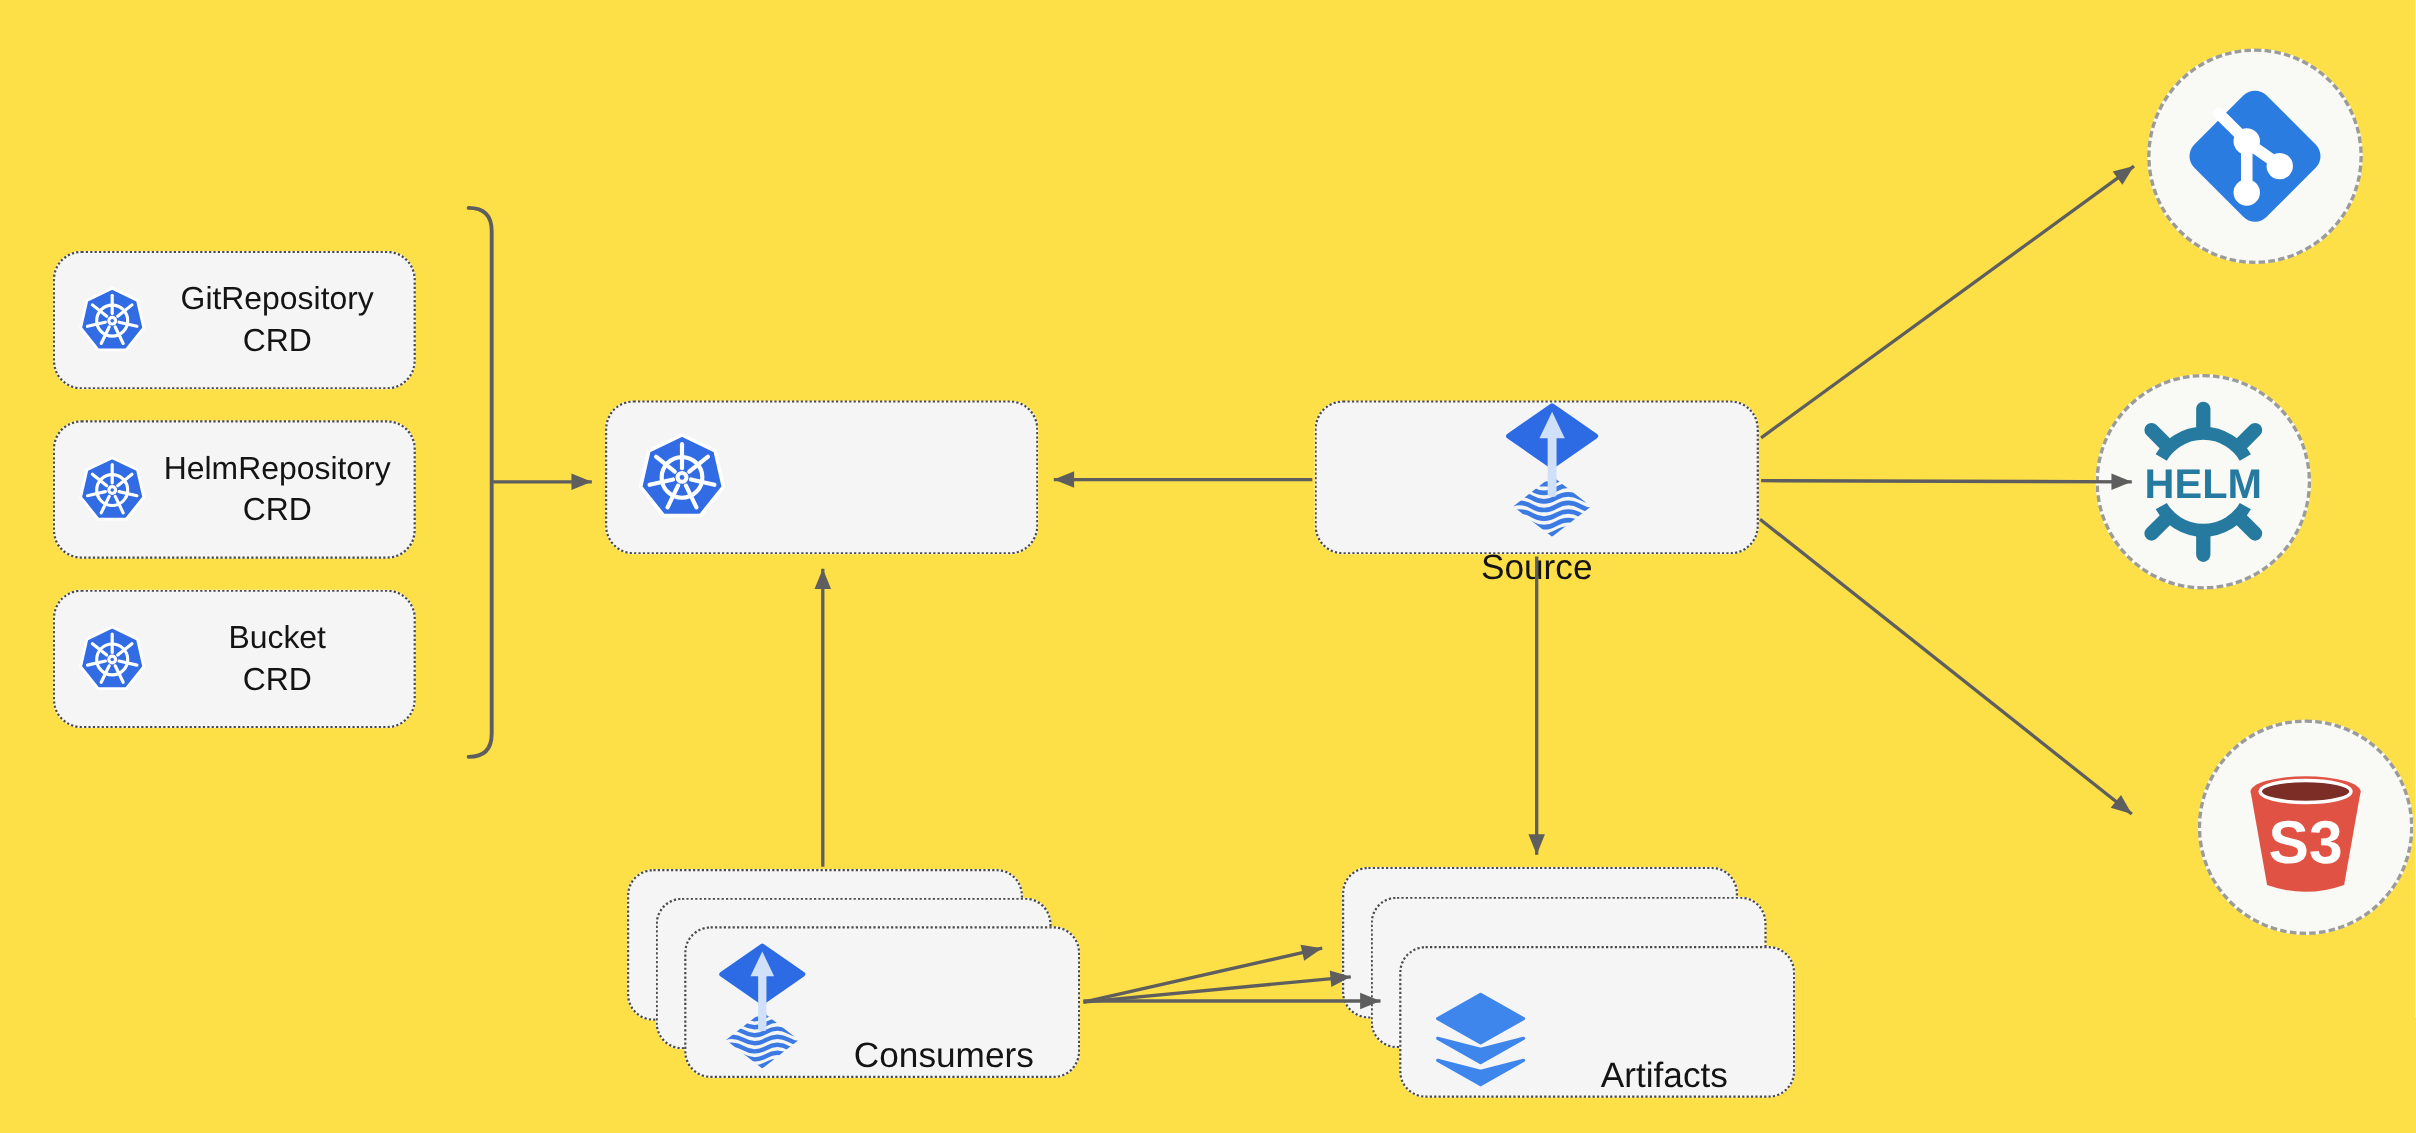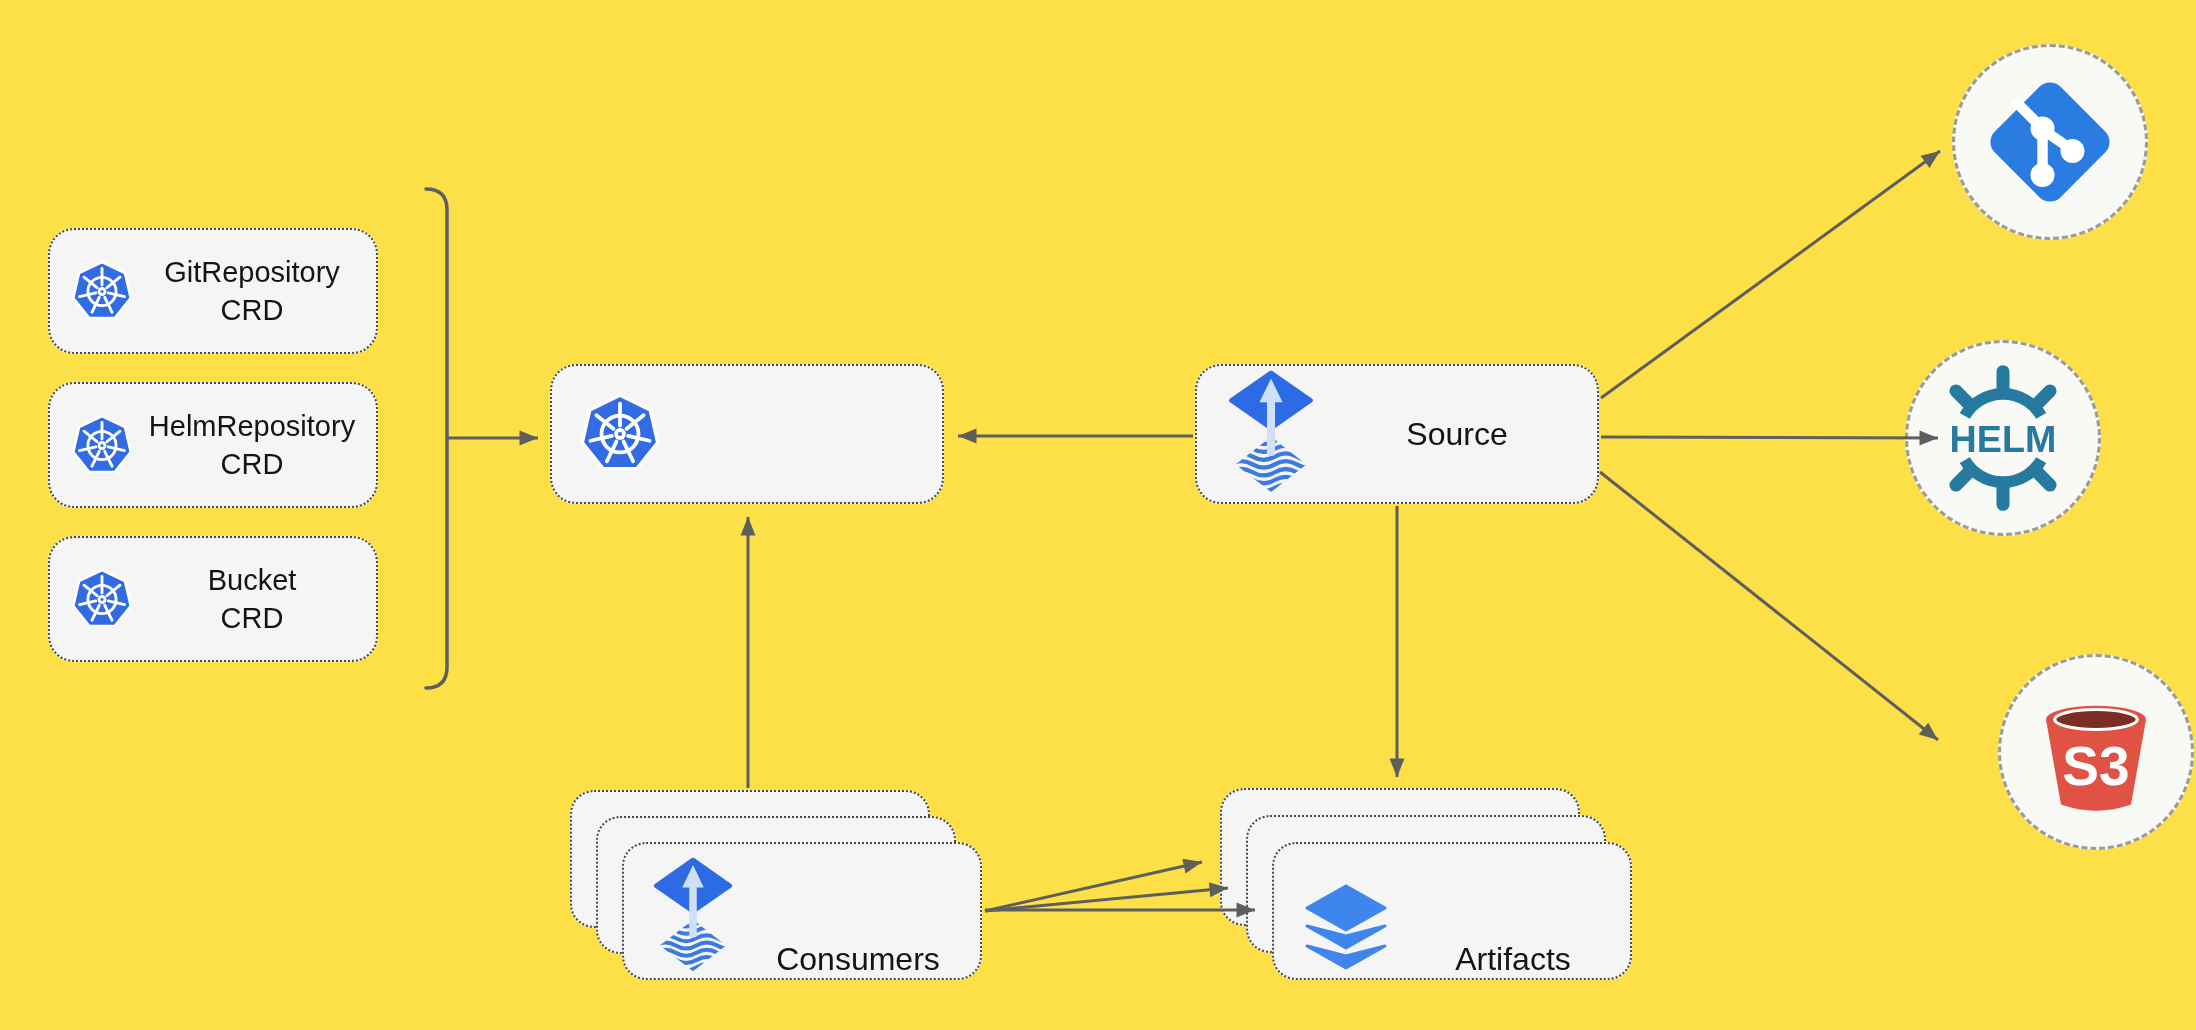--- a/index.html
+++ b/index.html
@@ -27,21 +27,21 @@
     color: #141414;
   }
   .crd-box { left: 48px; width: 330px; height: 126px; }
   .crd-box .label { font-size: 29px; line-height: 38px; margin-right: 6px; }
   .crd-box .icon-k8s { width: 64px; height: 67px; margin-left: 20px; flex: 0 0 auto; }
 
   #node-kubernetes-api { left: 550px; top: 364px; width: 394px; height: 140px; }
   #node-kubernetes-api .icon-k8s { width: 84px; height: 88px; margin-left: 26px; flex: 0 0 auto; }
   #node-kubernetes-api .label { font-size: 33px; }
 
-  #node-source-controller { left: 1195px; top: 364px; width: 404px; height: 140px; }
+  #node-source-controller { left: 1195px; top: 364px; width: 404px; height: 140px; flex-direction: column; }
   .icon-flux { width: 92px; height: 129px; margin-left: 28px; flex: 0 0 auto; }
   #node-source-controller .label { font-size: 32px; line-height: 41px; }
 
   
   .stack-card {
     position: absolute;
     width: 360px;
     height: 138px;
     background: #f5f5f5;
     border: 2.5px dotted #4a4a4a;
@@ -188,21 +188,21 @@
   <div class="stack-card" style="left:596px;top:816px"></div>
   <div class="stack-card stack-front" id="consumers-front" style="left:622px;top:842px">
     <svg class="icon-flux" viewBox="0 0 100 140">
         <use href="#flux-icon"></use>
       </svg>
     <div class="label">Consumers</div>
   </div>
 
   <div class="stack-card" style="left:1220px;top:788px"></div>
   <div class="stack-card" style="left:1246px;top:815px"></div>
-  <div class="stack-card stack-front" id="artifacts-front" style="left:1272px;top:842px">
+  <div class="stack-card stack-front" id="artifacts-front" style="left:1272px;top:860px">
     <svg class="icon-layers" viewBox="0 0 100 100">
         <use href="#layers-icon"></use>
       </svg>
     <div class="label">Artifacts</div>
   </div>
 
   <div class="target-circle" id="circle-git">
     <svg class="icon-git" viewBox="0 0 100 100">
       <rect x="19" y="19" width="62" height="62" rx="10" transform="rotate(45 50 50)" fill="#2B7CE0"></rect>
       <g stroke="#ffffff" stroke-width="7" stroke-linecap="round">

